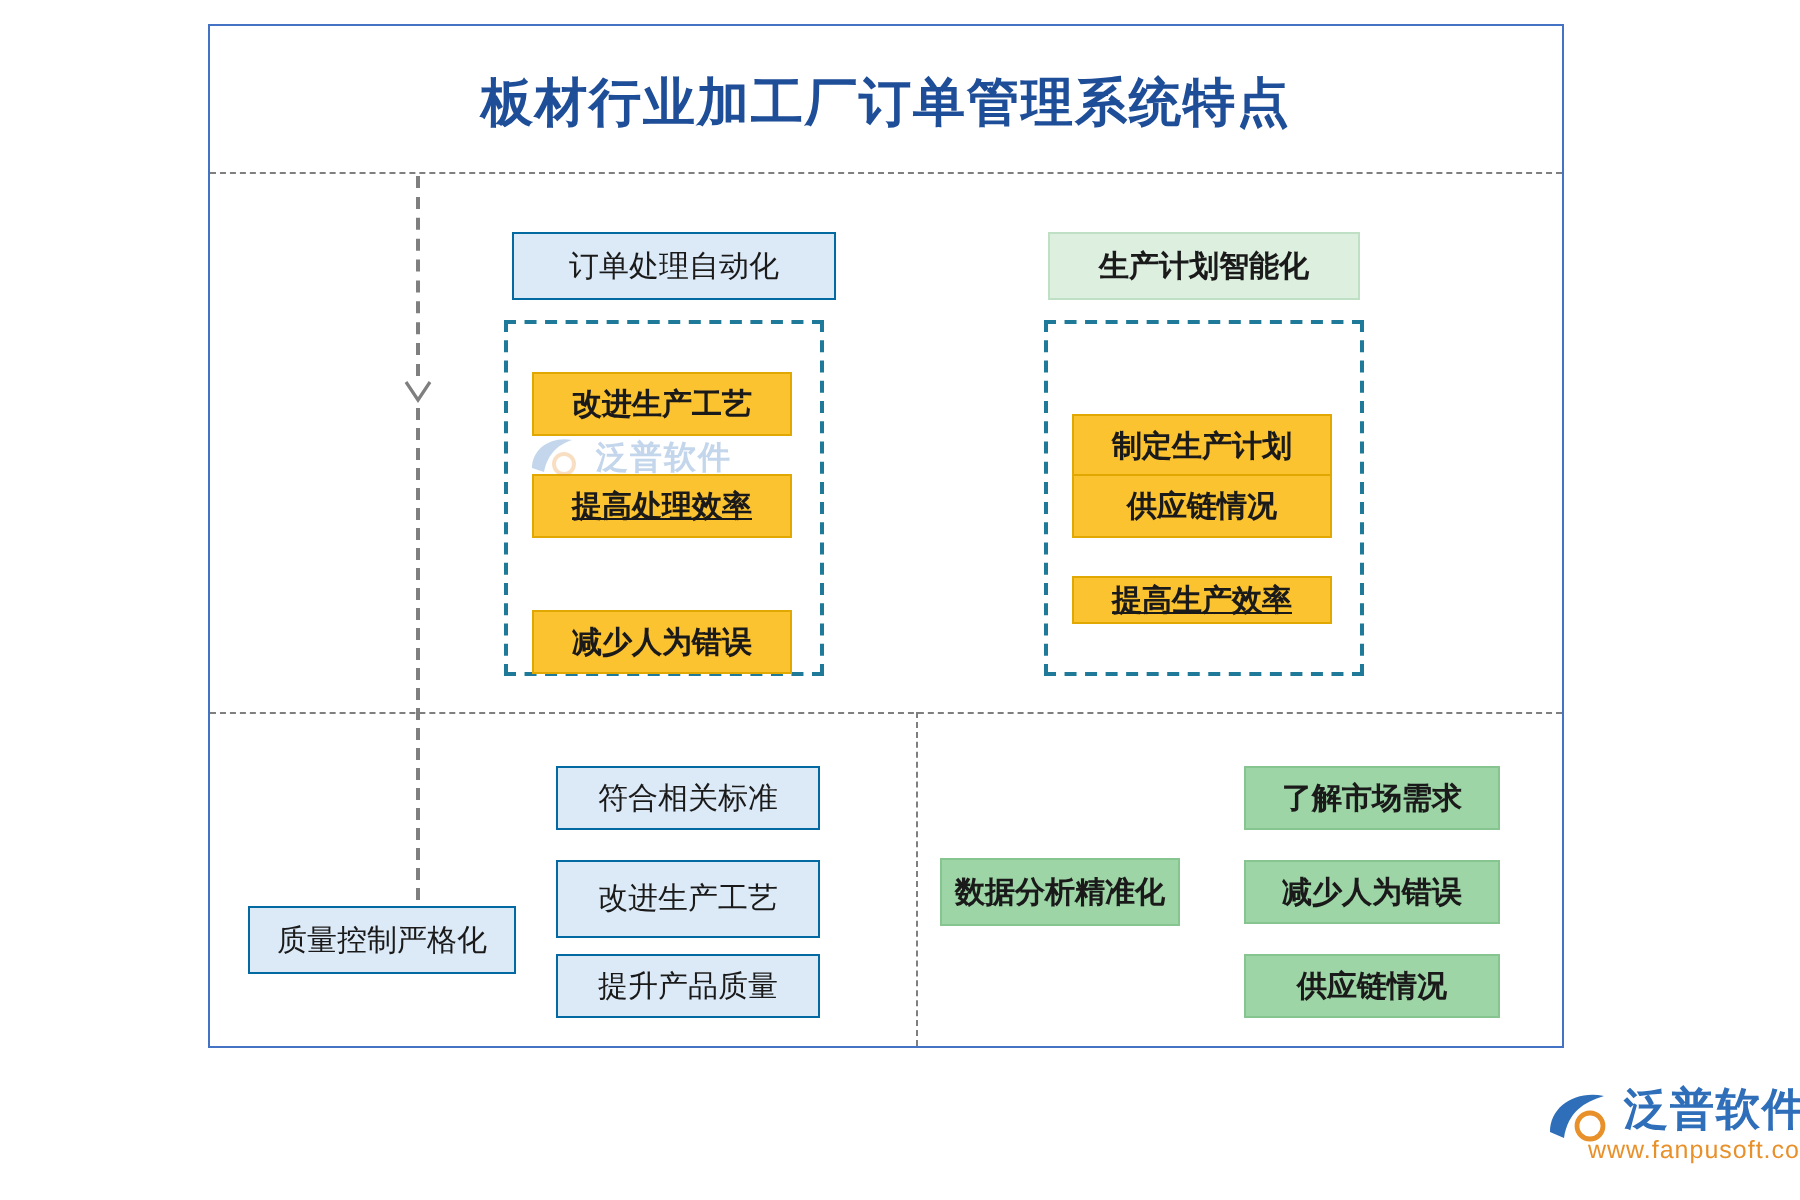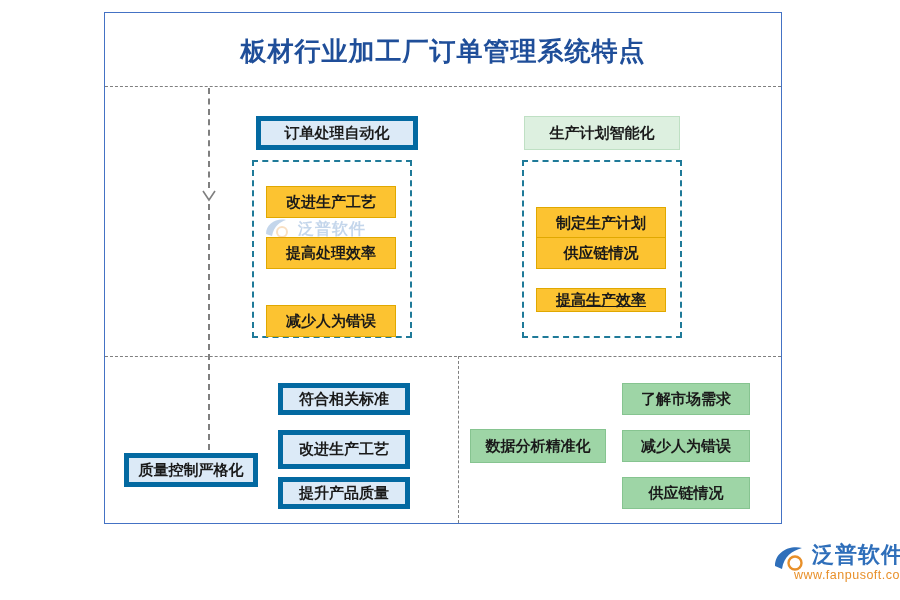--- a/index.html
+++ b/index.html
@@ -86,22 +86,22 @@
     display: flex;
     align-items: center;
     justify-content: center;
     font-size: 15px;
     color: #1a1a1a;
     text-align: center;
     white-space: nowrap;
   }
   .box-blue {
     background: #dceaf7;
-    border: 5px solid #0369a1;
-    font-weight: bold;
+    border: 1px solid #0369a1;
+    font-weight: normal;
     text-align: center;
   }
   .box-green {
     background: #ddf0e0;
     border: 1px solid #bfe0c4;
     font-weight: bold;
   }
   .box-yellow {
     background: #fcc331;
     border: 1px solid #e0a800;
@@ -193,21 +193,21 @@
       <path d="M1 1 L7 10 L13 1" fill="none" stroke="#7f7f7f" stroke-width="1.6"></path>
     </svg>
   </div>
   <div class="arrow-line" style="top:204px;height:256px;"></div>
 
   <div class="box box-blue" style="left:256px;top:116px;width:162px;height:34px;">订单处理自动化</div>
 
   <div class="group-dash" style="left:252px;top:160px;width:160px;height:178px;"></div>
 
   <div class="box box-yellow" style="left:266px;top:186px;width:130px;height:32px;">改进生产工艺</div>
-  <div class="box box-yellow" style="left:266px;top:237px;width:130px;height:32px;">提高处理效率</div>
+  <div class="box box-yellow" style="left:266px;top:237px;width:130px;height:32px;text-decoration:underline;">提高处理效率</div>
   <div class="box box-yellow" style="left:266px;top:288px;width:130px;height:32px;margin-top:17px;">减少人为错误</div>
 
   <div class="wm">
     <div class="wm-mark">
       <svg width="30" height="30" viewBox="0 0 30 30">
         <path d="M4 20 C4 10, 14 4, 24 6 C18 8, 12 12, 10 22 Z" fill="#2f6fba"></path>
         <circle cx="20" cy="18" r="5" fill="none" stroke="#e8902a" stroke-width="2"></circle>
       </svg>
     </div>
     <div class="wm-text">泛普软件</div>
@@ -220,21 +220,21 @@
   <div class="box box-yellow" style="left:536px;top:186px;width:130px;height:32px;margin-top:21px;">制定生产计划</div>
   <div class="box box-yellow" style="left:536px;top:237px;width:130px;height:32px;">供应链情况</div>
   <div class="box box-yellow" style="left:536px;top:288px;width:130px;height:24px;text-decoration:underline;">提高生产效率</div>
 
   <div class="box box-blue" style="left:124px;top:429px;width:134px;height:34px;margin-top:24px;">质量控制严格化</div>
 
   <div class="box box-blue" style="left:278px;top:383px;width:132px;height:32px;">符合相关标准</div>
   <div class="box box-blue" style="left:278px;top:430px;width:132px;height:39px;">改进生产工艺</div>
   <div class="box box-blue" style="left:278px;top:477px;width:132px;height:32px;">提升产品质量</div>
 
-  <div class="box box-greenmid" style="left:470px;top:429px;width:136px;height:34px;">数据分析精准化</div>
+  <div class="box box-greenmid" style="left:470px;top:429px;width:120px;height:34px;">数据分析精准化</div>
 
   <div class="box box-greenmid" style="left:622px;top:383px;width:128px;height:32px;">了解市场需求</div>
   <div class="box box-greenmid" style="left:622px;top:430px;width:128px;height:32px;">减少人为错误</div>
   <div class="box box-greenmid" style="left:622px;top:477px;width:128px;height:32px;">供应链情况</div>
 
   <div class="brand">
     <div class="brand-mark">
       <svg width="34" height="34" viewBox="0 0 34 34">
         <path d="M3 24 C3 11, 16 3, 30 6 C20 9, 12 14, 10 27 Z" fill="#2f6fba"></path>
         <circle cx="23" cy="21" r="6.5" fill="none" stroke="#e8902a" stroke-width="2.4"></circle>

